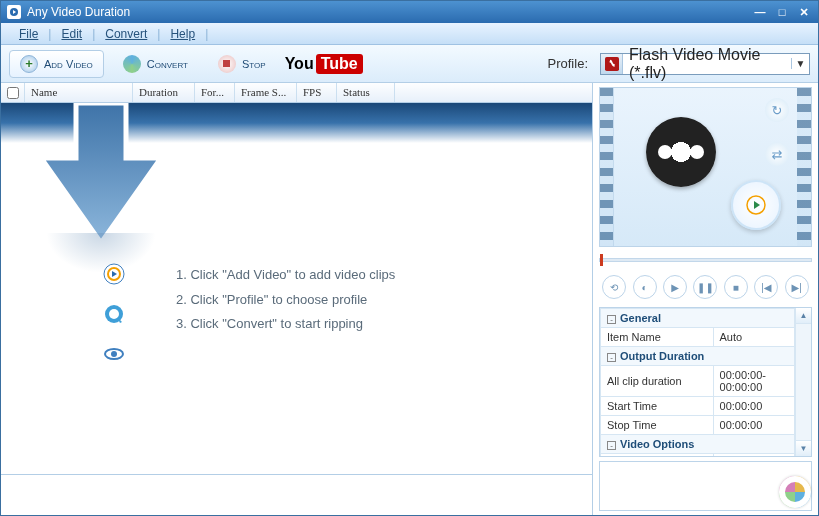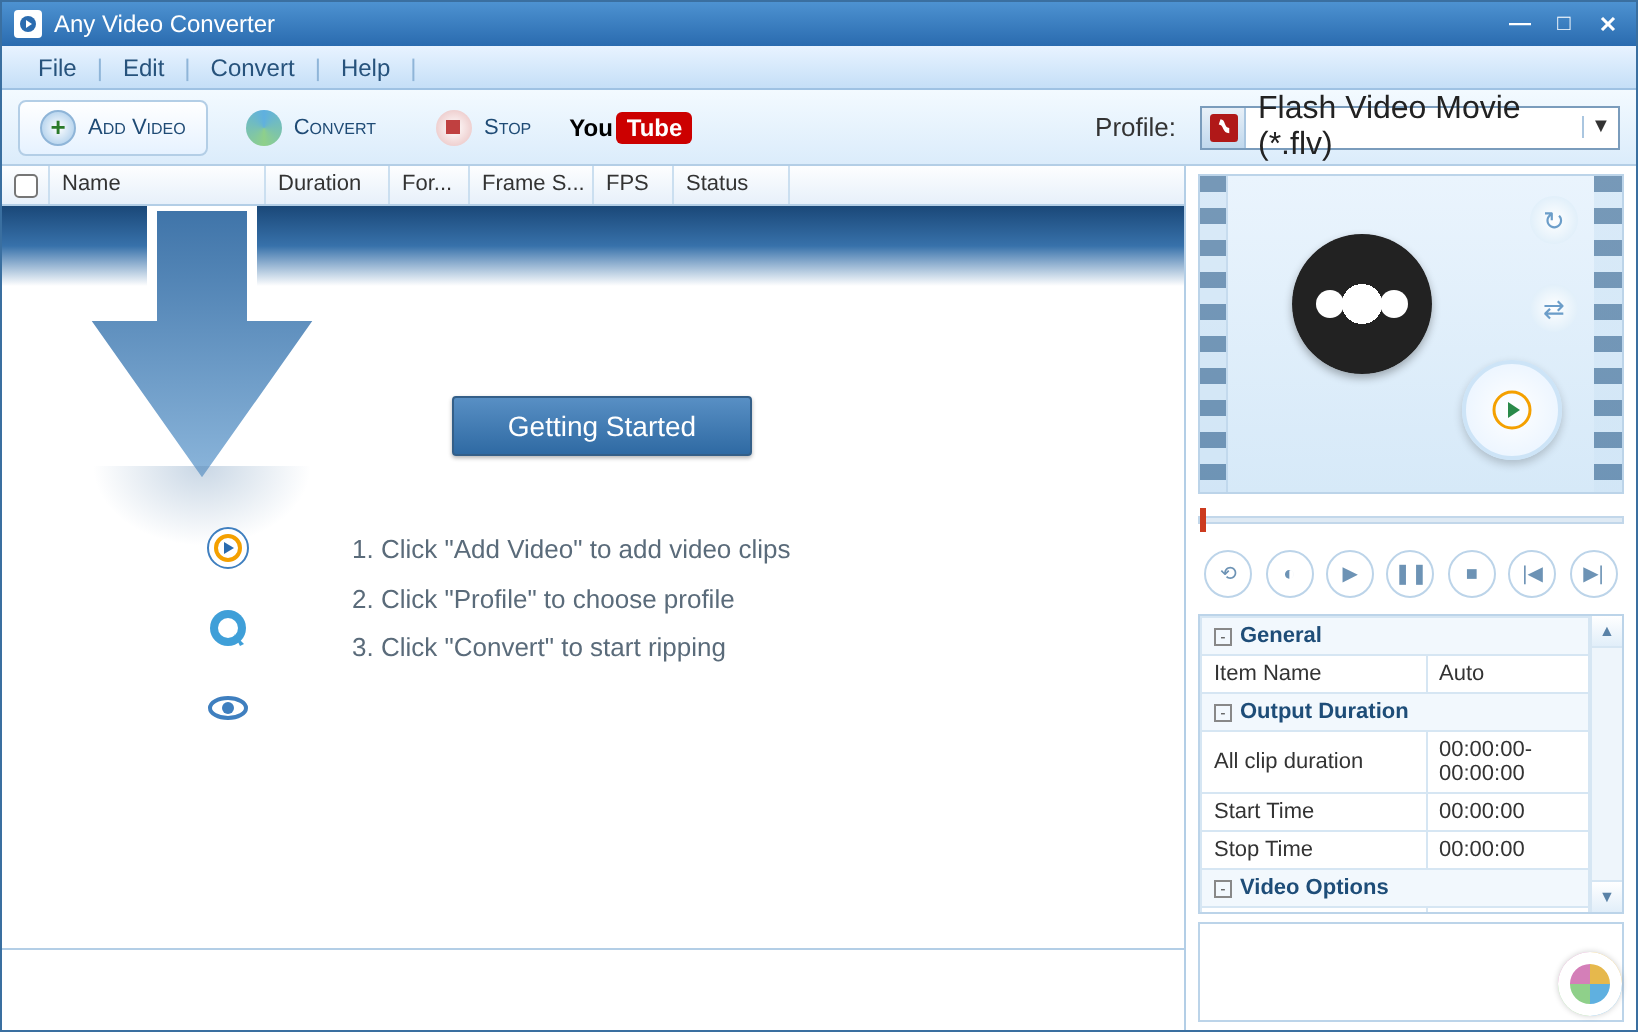--- a/index.html
+++ b/index.html
@@ -3,42 +3,42 @@
 <meta charset="utf-8">
 <style>
   * { box-sizing: border-box; margin: 0; padding: 0; font-family: Tahoma, Arial, sans-serif; }
   body { width: 819px; height: 516px; background: #fff; overflow: hidden; border: 1px solid #3a6fa0; }
   .titlebar { height: 22px; background: linear-gradient(to bottom, #4d92d1 0%, #2a6baf 100%); color: #fff; display: flex; align-items: center; padding: 0 6px; font-size: 12px; }
   .titlebar .icon { width: 14px; height: 14px; background: #fff; border-radius: 2px; display: inline-flex; align-items: center; justify-content: center; margin-right: 6px; }
   .titlebar .icon svg { width: 10px; height: 10px; }
   .titlebar .win-controls { margin-left: auto; display: flex; gap: 6px; }
   .titlebar .win-controls span { width: 16px; height: 14px; display: inline-flex; align-items: center; justify-content: center; color: #fff; font-weight: bold; cursor: pointer; font-size: 11px; }
   .menubar { height: 22px; background: linear-gradient(to bottom, #e8f3ff 0%, #c5dff7 100%); border-bottom: 1px solid #9fc2e3; display: flex; align-items: center; padding-left: 8px; font-size: 12px; color: #27537c; }
-  .menubar span.item { padding: 0 10px; cursor: pointer; }
+  .menubar span.item { padding: 0 10px; cursor: pointer; text-decoration: underline; }
   .menubar span.sep { color: #8fb5d8; }
   .toolbar { height: 38px; background: linear-gradient(to bottom, #f3faff 0%, #dbecfb 100%); border-bottom: 1px solid #b3cee6; display: flex; align-items: center; padding: 0 8px; gap: 8px; }
   .toolbar .tb-btn { display: flex; align-items: center; gap: 6px; padding: 4px 10px; font-size: 11px; font-variant: small-caps; color: #1f4b75; cursor: pointer; border: 1px solid transparent; border-radius: 4px; }
   .toolbar .tb-btn.primary { background: linear-gradient(to bottom, #fff, #e6f2ff); border: 1px solid #b3cee6; }
   .toolbar .tb-icon { width: 18px; height: 18px; border-radius: 50%; display: inline-block; }
-  .toolbar .youtube { font-size: 12px; color: #333; display: flex; align-items: center; gap: 2px; cursor: pointer; }
+  .toolbar .youtube { font-size: 16px; color: #333; display: flex; align-items: center; gap: 2px; cursor: pointer; }
   .toolbar .youtube b { color: #000; }
   .toolbar .youtube em { background: #c00; color: #fff; font-style: normal; padding: 1px 5px; border-radius: 3px; font-weight: bold; }
   .toolbar .spacer { flex: 1; }
   .toolbar .profile-label { font-size: 13px; color: #333; margin-right: 4px; }
   .toolbar .profile-select { display: flex; align-items: center; background: #fff; border: 1px solid #7a9cbc; height: 22px; width: 210px; cursor: pointer; }
   .toolbar .profile-select .pico { width: 22px; height: 100%; background: linear-gradient(to bottom, #e8f0f8, #c0d8ed); display: flex; align-items: center; justify-content: center; border-right: 1px solid #aac6e0; }
   .toolbar .profile-select .pico svg { width: 14px; height: 14px; }
   .toolbar .profile-select .ptxt { flex: 1; font-size: 16px; padding: 0 6px; color: #222; }
   .toolbar .profile-select .pdd { width: 18px; text-align: center; color: #333; border-left: 1px solid #aac6e0; font-size: 10px; }
   .main { display: flex; height: calc(100% - 82px); }
   .left { flex: 1; display: flex; flex-direction: column; border-right: 1px solid #b3cee6; }
   .cols { height: 20px; background: linear-gradient(to bottom, #fdfeff, #e7f0fa); border-bottom: 1px solid #b3cee6; display: flex; font-size: 11px; color: #333; }
   .cols .chk { width: 24px; border-right: 1px solid #cbdff0; display: flex; align-items: center; justify-content: center; }
   .cols .chk input { width: 12px; height: 12px; }
-  .cols .col { padding: 3px 6px; border-right: 1px solid #cbdff0; white-space: nowrap; overflow: hidden; }
+  .cols .col { padding: 3px 6px; border-right: 1px solid #cbdff0; white-space: nowrap; overflow: hidden; font-family: Liberation Serif, serif; }
   .cols .c-name { width: 108px; } .cols .c-dur { width: 62px; } .cols .c-for { width: 40px; } .cols .c-fs { width: 62px; } .cols .c-fps { width: 40px; } .cols .c-stat { width: 58px; }
   .stage { flex: 1; background: #fff; position: relative; overflow: hidden; border-bottom: 1px solid #b3cee6; }
   .gradient-band { position: absolute; top: 0; left: 0; right: 0; height: 40px; background: linear-gradient(to bottom, #0e3e71 0%, #2d6aa6 50%, #fff 100%); opacity: 0.95; }
   .arrow { position: absolute; left: 35px; top: 0; }
   .arrow svg { width: 130px; height: 250px; }
   .gs-btn { position: absolute; left: 225px; top: 95px; width: 150px; height: 30px; background: linear-gradient(to bottom, #588fc4 0%, #2f6aa3 100%); border: 1px solid #345f88; color: #fff; font-size: 14px; display: flex; align-items: center; justify-content: center; cursor: pointer; border-radius: 2px; box-shadow: 0 1px 2px rgba(0,0,0,0.3); }
   .steps { position: absolute; left: 175px; top: 160px; font-size: 13px; color: #5a6b7a; line-height: 1.9; }
   .small-icons { position: absolute; left: 102px; top: 160px; display: flex; flex-direction: column; gap: 18px; }
   .small-icons .si { width: 22px; height: 22px; }
   .reflection { position: absolute; left: 45px; top: 130px; width: 110px; height: 40px; background: radial-gradient(ellipse at top, rgba(100,140,180,0.35), transparent 70%); }
@@ -76,21 +76,21 @@
 </head>
 <body>
 
 <div class="titlebar">
   <span class="icon">
     <svg viewBox="0 0 10 10">
         <circle cx="5" cy="5" r="4" fill="#2a6baf"></circle>
         <polygon points="4,3 4,7 7,5" fill="#fff"></polygon>
       </svg>
   </span>
-  <span>Any Video Converter</span>
+  <span>Any Video Duration</span>
   <div class="win-controls">
     <span>—</span>
     <span>□</span>
     <span>✕</span>
   </div>
 </div>
 
 <div class="menubar">
   <span class="item">File</span>
     <span class="sep">|</span>
@@ -157,21 +157,20 @@
           <defs>
               <linearGradient id="ag" x1="0" y1="0" x2="0" y2="1">
                 <stop offset="0%" stop-color="#3e73a8"></stop>
                 <stop offset="100%" stop-color="#8db7dc"></stop>
               </linearGradient>
             </defs>
           <path d="M40 0 L90 0 L90 55 L125 55 L65 140 L5 55 L40 55 Z" fill="url(#ag)" stroke="#fff" stroke-width="5"></path>
         </svg>
       </div>
       <div class="reflection"></div>
-      <div class="gs-btn">Getting Started</div>
       <div class="steps">
         <div>1. Click "Add Video" to add video clips</div>
         <div>2. Click "Profile" to choose profile</div>
         <div>3. Click "Convert" to start ripping</div>
       </div>
       <div class="small-icons">
         <span class="si"><svg viewBox="0 0 22 22">
               <circle cx="11" cy="11" r="10" fill="#fff" stroke="#3f7fbf"></circle>
               <circle cx="11" cy="11" r="6" fill="none" stroke="#f4a000" stroke-width="2"></circle>
               <polygon points="9,8 9,14 14,11" fill="#2a6baf"></polygon>

